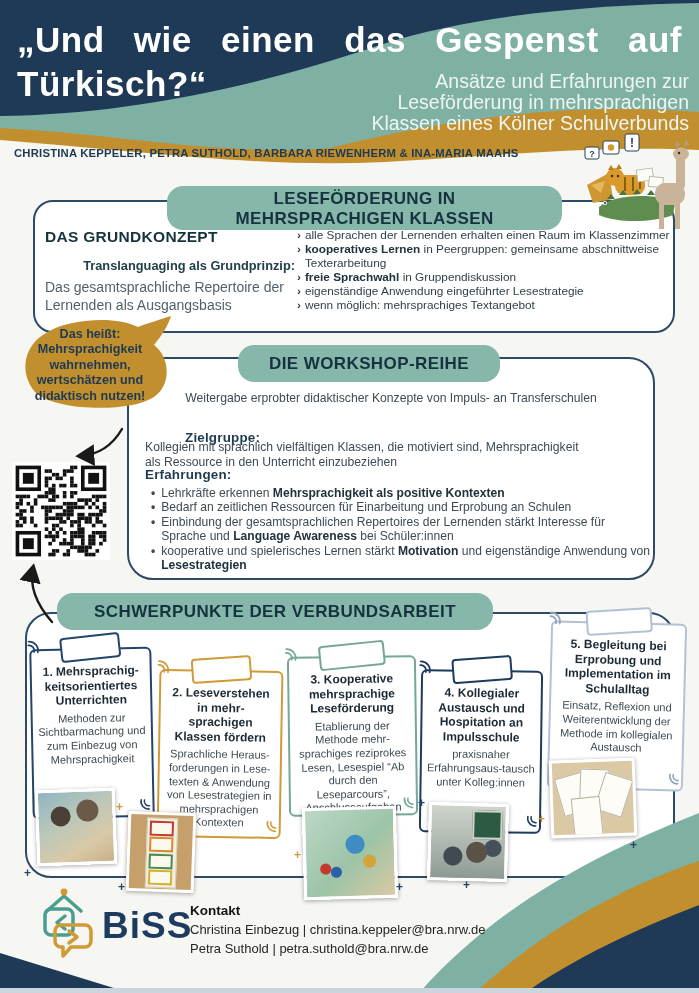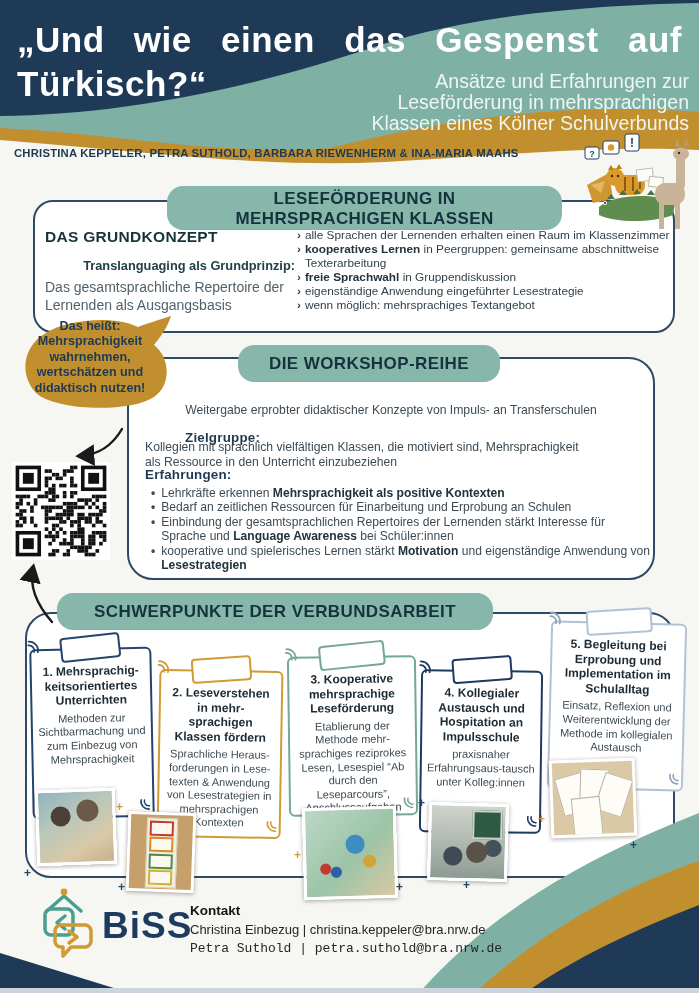--- a/index.html
+++ b/index.html
@@ -35,27 +35,27 @@
   .concept-body{left:45px;top:278px;width:245px;font-size:14px;line-height:18px;color:#51616b;z-index:5;}
   .blist{z-index:5;}
   .blist .li{display:flex;}
   .blist .mk{flex:0 0 auto;margin-right:4px;font-weight:700;}
   .blist .b{font-weight:700;color:#21333d;}
   .list1{left:297px;top:229px;width:380px;font-size:11.8px;line-height:13.9px;color:#2f3f49;}
   .list1 .mk{color:#2f3f49;}
 
   
   .bubble-svg{left:12px;top:311px;z-index:6;}
-  .bubble-text{left:26px;top:319px;width:128px;text-align:center;z-index:7;
+  .bubble-text{left:26px;top:327px;width:128px;text-align:center;z-index:7;
                font-size:12.6px;line-height:15.4px;font-weight:700;color:#1d3a52;}
   .qr{left:12px;top:462px;z-index:6;}
   .arrows{left:0;top:0;z-index:6;pointer-events:none;}
 
   
-  .ws-intro{left:135px;top:391px;width:512px;text-align:center;font-size:12.2px;color:#3c4b55;z-index:5;margin-top:12px;}
+  .ws-intro{left:135px;top:391px;width:512px;text-align:center;font-size:12.2px;color:#3c4b55;z-index:5;}
   .ws-label{font-size:13.4px;font-weight:700;color:#1d3a52;z-index:5;letter-spacing:.2px;}
   .lbl-ziel{left:145px;top:430px;margin-left:40px;}
   .lbl-erf{left:145px;top:467px;}
   .ws-para{left:145px;top:432px;width:450px;font-size:12.2px;line-height:14.6px;color:#3c4b55;z-index:5;margin-top:8px;}
   .list2{left:151px;top:486px;width:500px;font-size:12.1px;line-height:14.4px;color:#3c4b55;}
   .list2 .mk{color:#3c4b55;margin-right:6px;}
 
   
   .sp-title-wrap{z-index:4;}
   .card{background:#fff;border-radius:6px;border:2.5px solid;z-index:5;box-sizing:border-box;
@@ -91,21 +91,21 @@
   .ph4 .board{position:absolute;left:56%;top:6%;width:34%;height:34%;background:#2e5a43;border:2px solid #cfd2c9;}
   .ph5{left:550px;top:759px;width:80px;height:72px;transform:rotate(-2deg);background:#dbc9a6;}
   .ph5 .cardlet{position:absolute;width:34%;height:52%;background:#fdfcf7;border:1px solid #b9b2a0;}
   .spark{position:absolute;z-index:8;font-weight:700;font-size:12px;}
 
   
   .biss-name{left:102px;top:905px;font-size:37px;font-weight:700;color:#1d3a5f;letter-spacing:1px;z-index:5;}
   .biss-sub{left:42px;top:943px;font-size:20.5px;color:#1d3a5f;z-index:5;letter-spacing:.4px;}
   .kontakt-h{left:190px;top:903px;font-size:13.5px;font-weight:700;color:#141414;z-index:5;}
   .kontakt-l1{left:190px;top:922px;font-size:13px;color:#262626;z-index:5;}
-  .kontakt-l2{left:190px;top:941px;font-size:13px;color:#262626;z-index:5;font-family:Liberation Mono, monospace;}
+  .kontakt-l2{left:190px;top:941px;font-size:13px;color:#262626;z-index:5;}
   .corner-waves{right:0;bottom:0;z-index:3;}
   .corner-left{left:0;bottom:0;z-index:3;}
   .bottom-strip{left:0;top:988px;width:699px;height:5px;background:#ccd5de;z-index:9;}
 </style>
 </head>
 <body>
 
 <div class="poster">
 
   <svg class="abs hdr-svg" width="699" height="180" viewBox="0 0 699 180">

